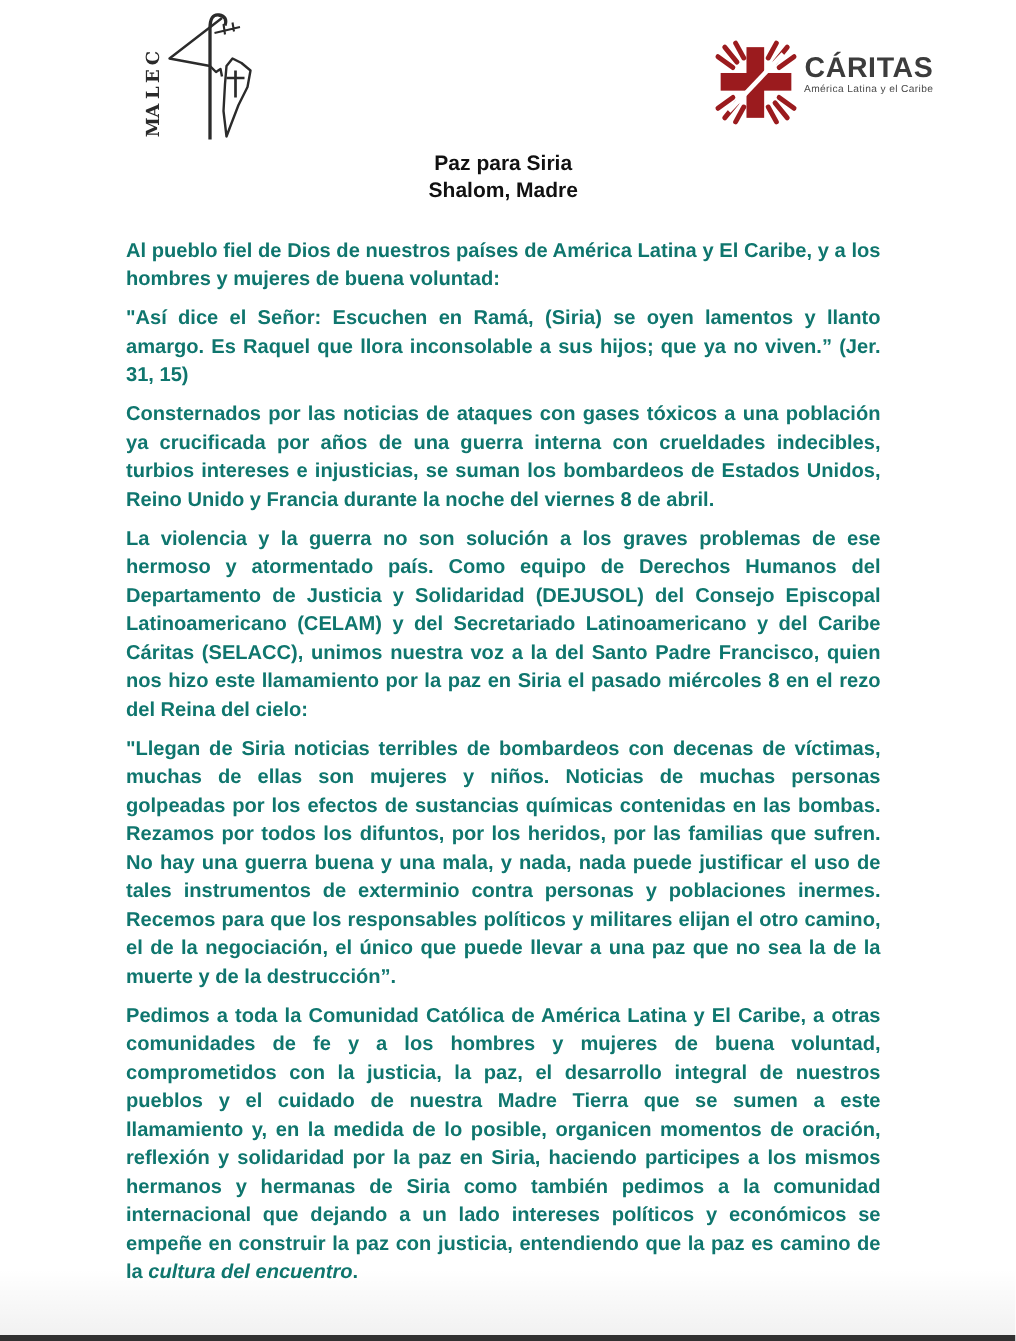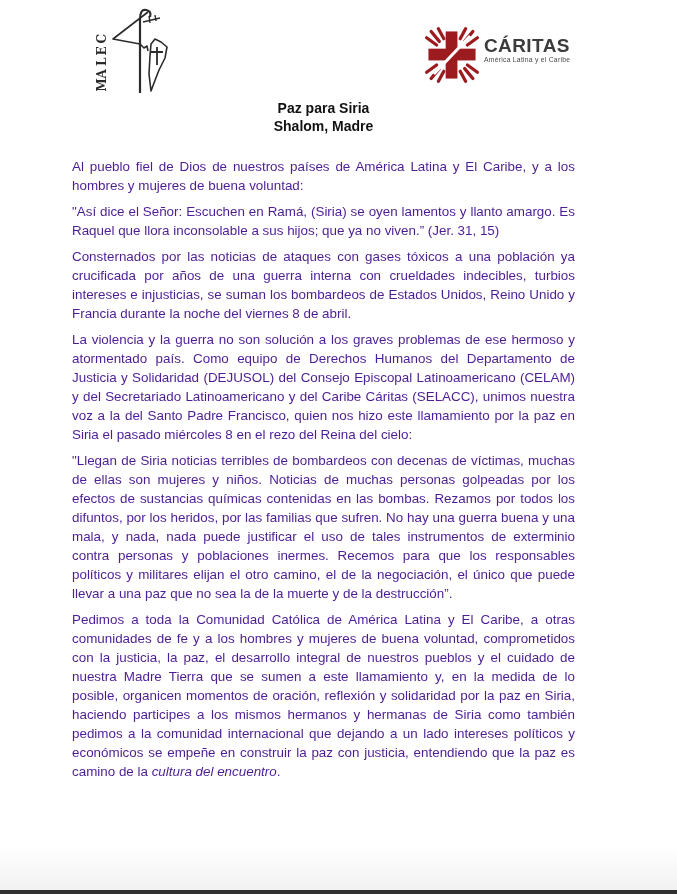--- a/index.html
+++ b/index.html
@@ -17,36 +17,36 @@
     position:absolute; left:0; top:27px; width:15px;
     display:flex; flex-direction:column; align-items:center;
   }
   .celam-letter {
     display:block; height:11.6px; line-height:11.6px; width:15px;
     text-align:center; transform:rotate(-90deg);
     font-family:"DejaVu Serif", serif; font-weight:bold; font-size:12px; color:#2a2a2a;
   }
   .celam-map { position:absolute; left:15px; top:0; }
 
-  .caritas-logo { position:absolute; left:423px; top:26px; display:flex; align-items:flex-start; }
+  .caritas-logo { position:absolute; left:475px; top:26px; display:flex; align-items:flex-start;text-align:right; }
   .caritas-cross { display:block; }
   .caritas-textblock { margin-left:3px; margin-top:10px; }
   .caritas-wordmark {
     font-size:19px; font-weight:bold; color:#3c3c3c;
     letter-spacing:0.4px; line-height:19px;
   }
   .caritas-subtitle { font-size:6.8px; color:#4a4a4a; letter-spacing:0.25px; margin-top:1px; }
 
   
-  .content { position:absolute; left:72px; top:100px; width:503px; color:#1c1c1c; }
+  .content { position:absolute; left:84px; top:100px; width:503px; color:#1c1c1c; }
   .doc-title { margin:0 0 22px 0; text-align:center; font-size:14px; font-weight:bold; line-height:17.5px; color:#111; }
   .content p {
     margin:0 0 7px 0;
     font-size:13.4px; line-height:19px;
-    text-align:justify; color:#4c1d95;
+    text-align:justify; color:#0f766e;font-weight:bold;
   }
   .content p i { font-style:italic; }
 
   
   .bottom-shadow {
     position:absolute; left:0; right:0; bottom:4px; height:44px;
     background:linear-gradient(to bottom, rgba(0,0,0,0) 0%, rgba(0,0,0,0.055) 100%);
     pointer-events:none;
   }
   .bottom-bar { position:absolute; left:0; right:0; bottom:0; height:4px; background:#313131; }

